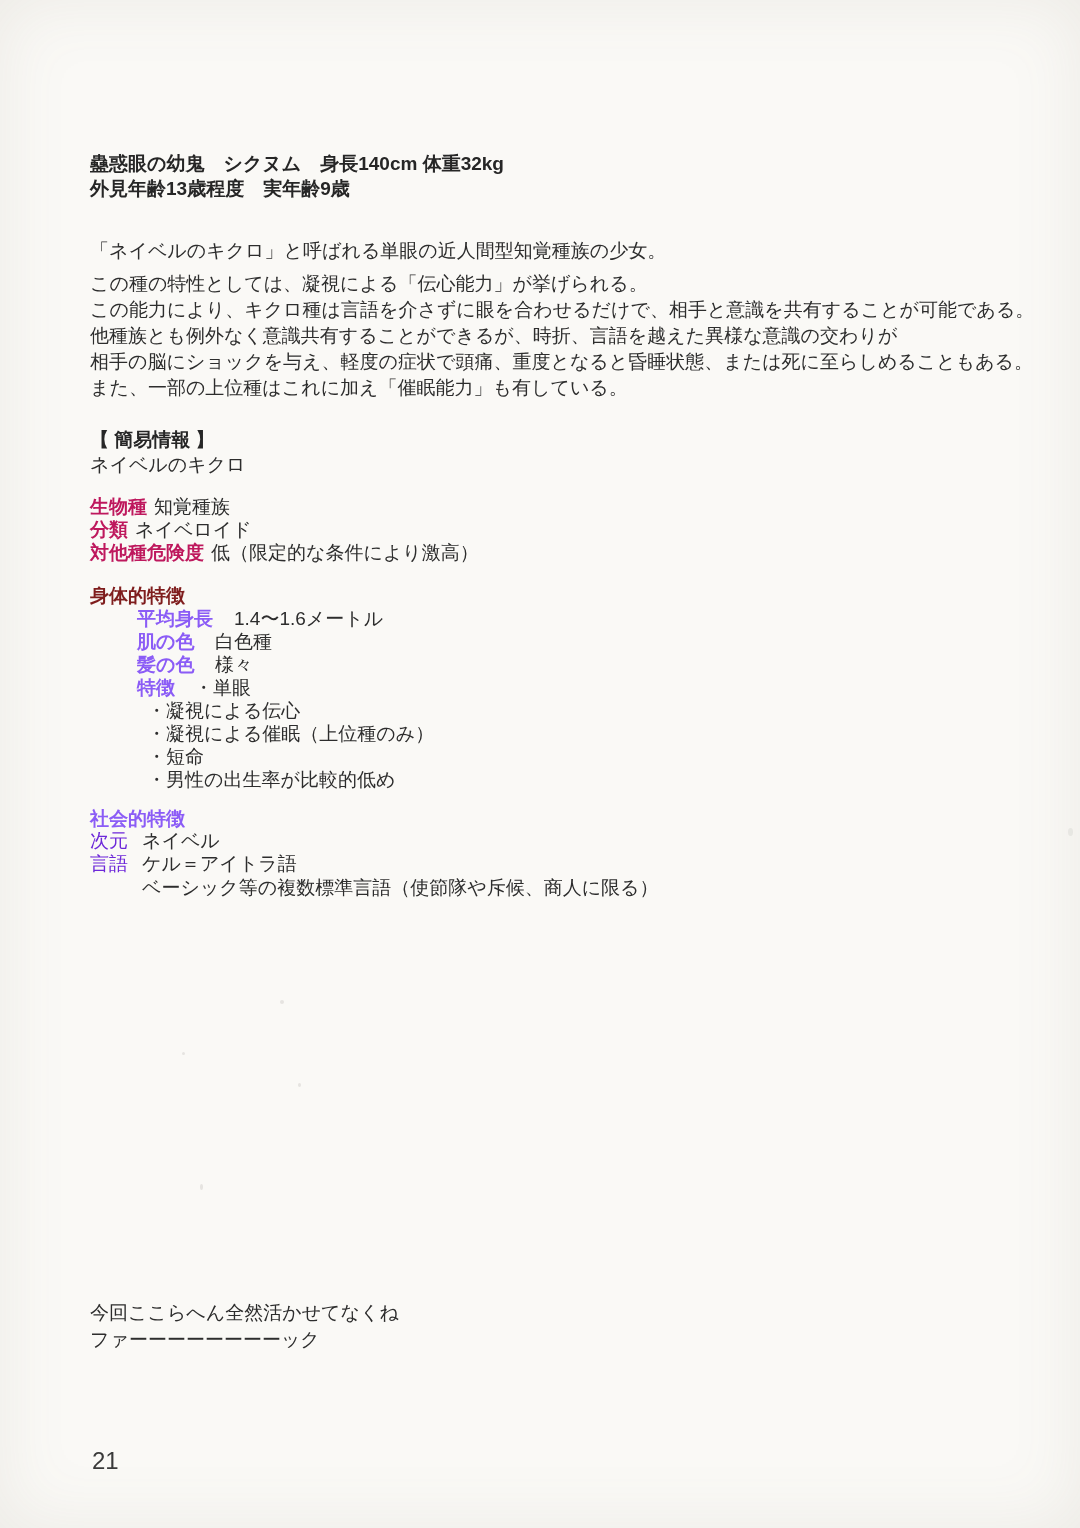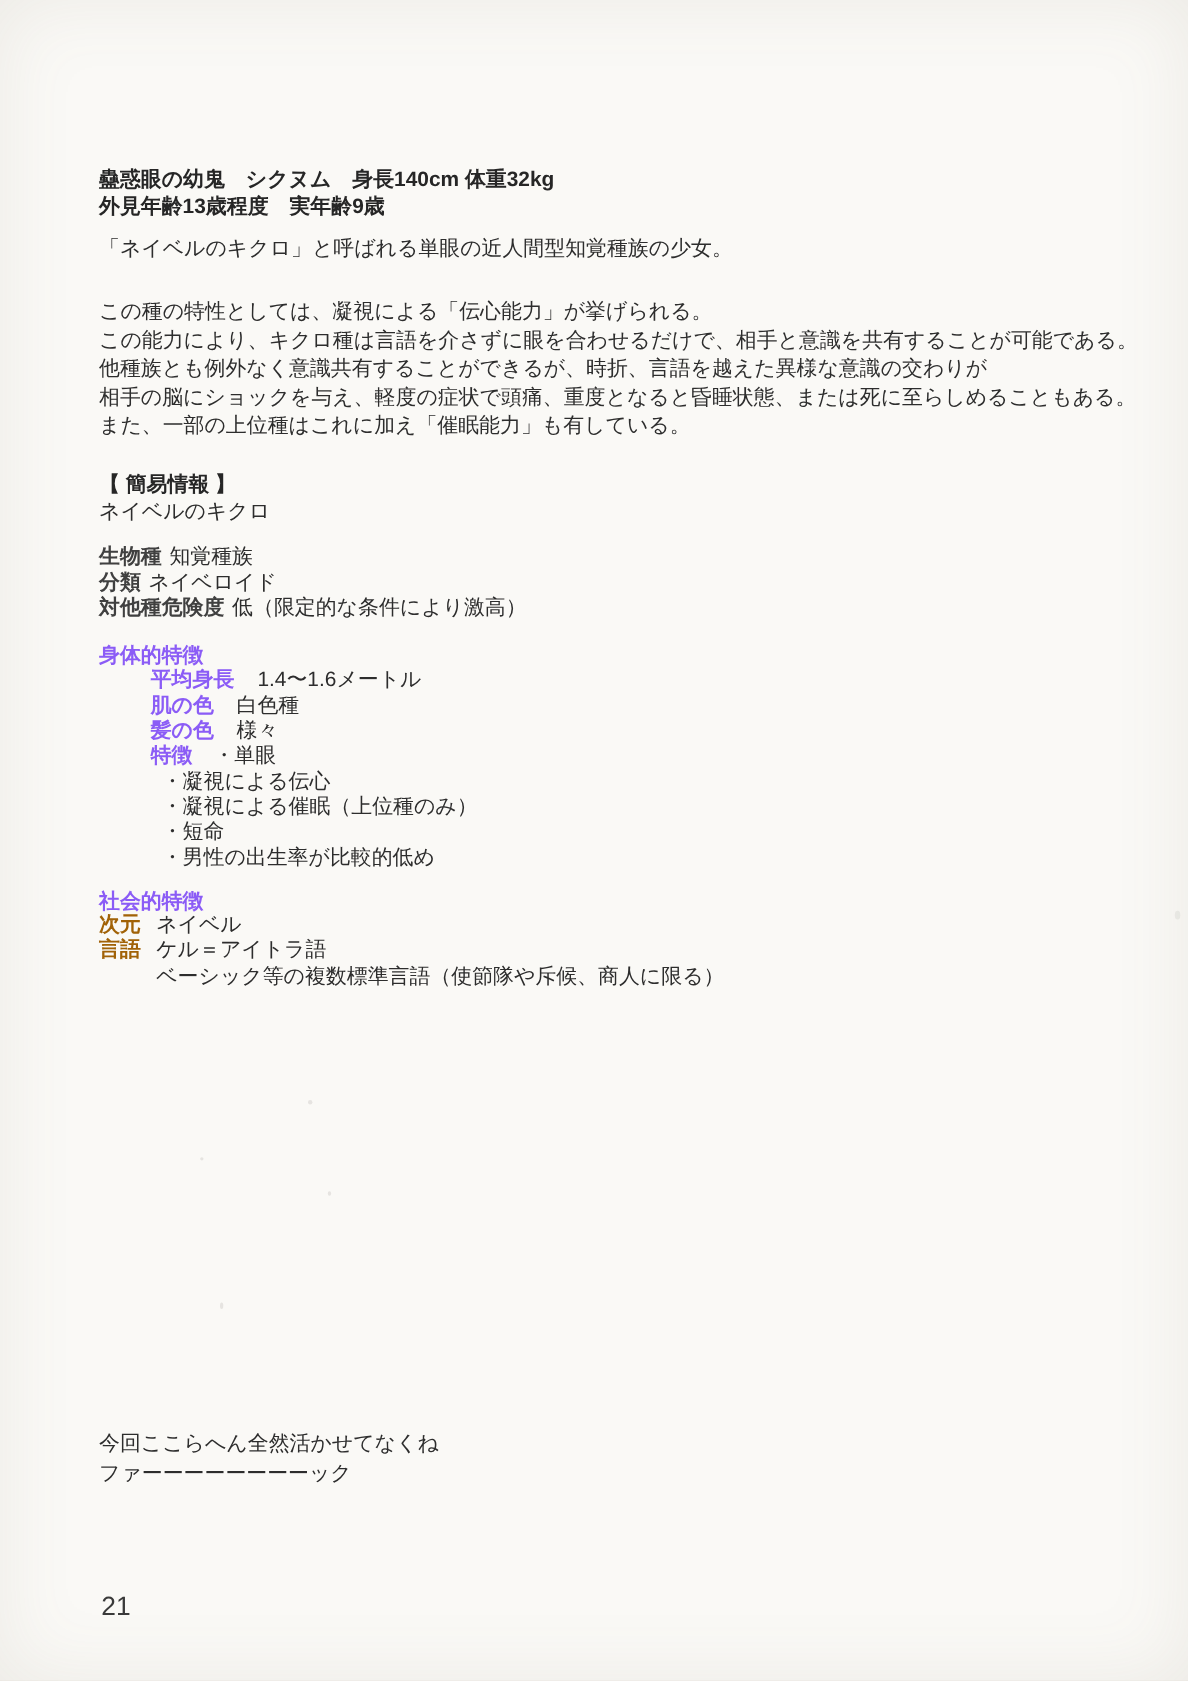--- a/index.html
+++ b/index.html
@@ -17,44 +17,44 @@
     font-family: "Liberation Sans", "DejaVu Sans", sans-serif;
     color: #2d2d2d;
     font-size: 19px;
   }
   .abs { position: absolute; left: 90px; }
 
   
   .title-block { top: 151px; line-height: 25px; font-weight: 700; color: #262626; }
 
   
-  .intro { top: 214px; line-height: 26px; }
+  .intro { top: 238px; line-height: 26px; }
 
   
   .description { top: 271px; line-height: 26px; }
 
   
   .si-heading { top: 427px; font-weight: 700; color: #262626; }
   .si-name { top: 452px; }
 
   .basic-rows { top: 495px; line-height: 23px; }
-  .basic-rows .label { font-weight: 700; margin-right: 7px; color: #404040; font-family: Liberation Serif, serif; }
+  .basic-rows .label { font-weight: 700; margin-right: 7px; color: #be185d; font-family: Liberation Serif, serif; }
 
-  .phys-heading { top: 583px; font-weight: 700; color: #8b5cf6; }
+  .phys-heading { top: 583px; font-weight: 700; color: #7f1d1d; }
   .phys-rows { top: 607px; line-height: 23px; }
   .phys-rows .label { display: inline-block; font-weight: 700; color: #8b5cf6; margin-left: 47px; }
   .phys-rows .row:nth-child(1) .label { width: 97px; }
   .phys-rows .row:nth-child(2) .label { width: 78px; }
   .phys-rows .row:nth-child(3) .label { width: 78px; }
   .phys-rows .row:nth-child(4) .label { width: 57px; }
   .feature-list { top: 699px; line-height: 23px; padding-left: 57px; }
 
   .soc-heading { top: 806px; font-weight: 700; color: #8b5cf6; }
   .soc-rows { top: 829px; line-height: 23px; }
-  .soc-rows .label { display: inline-block; width: 52px; font-weight: 700; color: #a16207; }
+  .soc-rows .label { display: inline-block; width: 52px; font-weight: 400; color: #6d28d9; }
   .lang-extra { top: 875px; padding-left: 52px; }
 
   
   .footer-note { top: 1299px; line-height: 27px; }
 
   .page-number { top: 1447px; left: 92px; font-size: 24px; color: #3a3a3a; }
 
   
   .speck {
     position: absolute;

